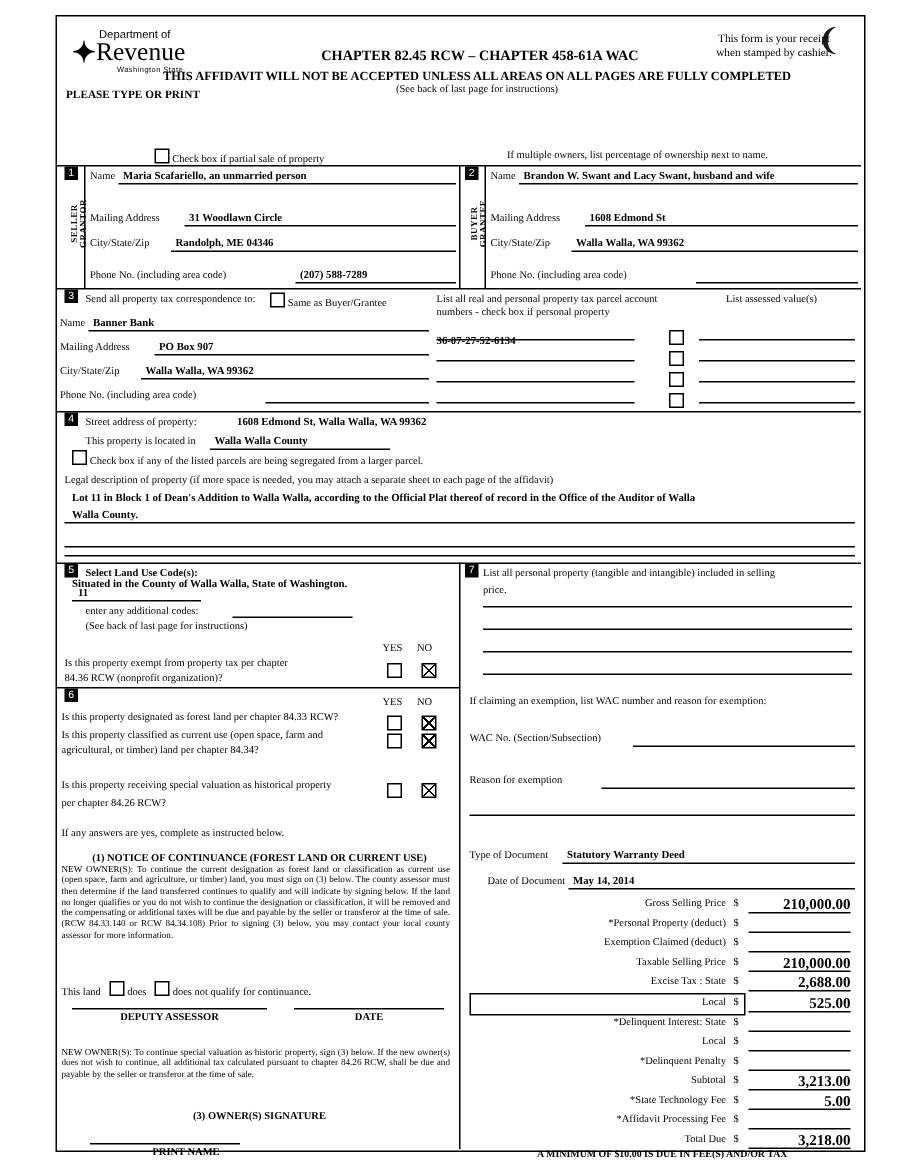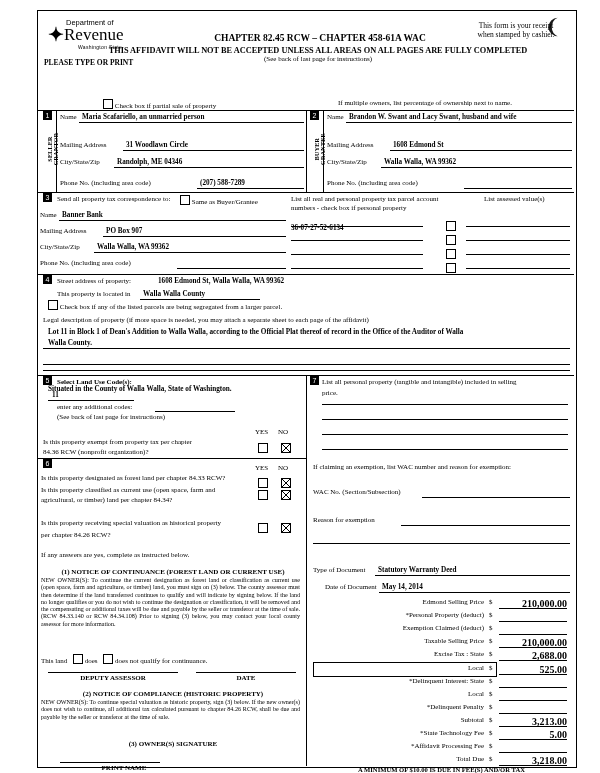--- a/index.html
+++ b/index.html
@@ -234,21 +234,20 @@
     <span>does</span>
     <span class="box" style="margin-left:4px"></span>
     <span>does not  qualify for continuance.</span>
   </div>
 
   <div class="hline" style="left:48px;top:672px;width:130px;"></div>
   <div class="hline" style="left:196px;top:672px;width:100px;"></div>
   <div class="r lbl bold" style="left:48px;top:674px;width:130px;text-align:center;">DEPUTY ASSESSOR</div>
   <div class="r lbl bold" style="left:196px;top:674px;width:100px;text-align:center;">DATE</div>
 
-  <div class="r lbl bold" style="left:44px;top:690px;width:258px;text-align:center;">(2) NOTICE OF COMPLIANCE (HISTORIC PROPERTY)</div>
   <div class="r" style="left:41px;top:699px;width:259px;font-size:6.1px;line-height:7.3px;text-align:justify;">NEW OWNER(S): To continue special valuation as historic property, sign (3) below.  If the new owner(s) does not wish to continue, all additional tax calculated pursuant to chapter 84.26 RCW, shall be due and payable by the seller or transferor at the time of sale.</div>
   <div class="r lbl bold" style="left:44px;top:740px;width:258px;text-align:center;">(3) OWNER(S) SIGNATURE</div>
   <div class="hline" style="left:60px;top:762px;width:100px;"></div>
   <div class="r lbl bold" style="left:44px;top:764px;width:160px;text-align:center;">PRINT NAME</div>
 
   <div class="num" style="left:310px;top:376px;">7</div>
   <div class="r lbl" style="left:322px;top:378px;">List all personal property (tangible and intangible) included in selling</div>
   <div class="r lbl" style="left:322px;top:389px;">price.</div>
   <div class="hline" style="left:322px;top:404px;width:246px;"></div>
   <div class="hline" style="left:322px;top:419px;width:246px;"></div>
@@ -268,21 +267,21 @@
   <div class="r lbl" style="left:313px;top:566px;">Type of Document</div>
   <div class="r val" style="left:378px;top:566px;">Statutory Warranty Deed</div>
   <div class="hline" style="left:375px;top:575px;width:195px;"></div>
 
   <div class="r lbl" style="left:313px;top:583px;padding-left:12px;">Date of Document</div>
   <div class="r val" style="left:382px;top:583px;">May 14, 2014</div>
   <div class="hline" style="left:379px;top:592px;width:191px;"></div>
 
   <div id="money-rows">
       <div class="r" style="left: 313px; top: 597px; width: 257px; height: 12px;">
-        <span class="lbl" style="position: absolute; right: 86px; top: 1px; white-space: nowrap;">Edmond Selling Price</span>
+        <span class="lbl" style="position: absolute; right: 86px; top: 1px; white-space: nowrap;">Gross Selling Price</span>
         <span class="lbl" style="position: absolute; left: 176px; top: 1px;">$</span>
         <span class="money" style="position: absolute; left: 186px; top: 1px; width: 68px;">210,000.00</span>
         <span style="position: absolute; left: 186px; top: 11px; width: 68px; height: 1px; background: rgb(0, 0, 0);"></span>
       </div>
       <div class="r" style="left: 313px; top: 610.1px; width: 257px; height: 12px;">
         <span class="lbl" style="position: absolute; right: 86px; top: 1px; white-space: nowrap;">*Personal Property (deduct)</span>
         <span class="lbl" style="position: absolute; left: 176px; top: 1px;">$</span>
         <span class="money" style="position: absolute; left: 186px; top: 1px; width: 68px;"></span>
         <span style="position: absolute; left: 186px; top: 11px; width: 68px; height: 1px; background: rgb(0, 0, 0);"></span>
       </div>

